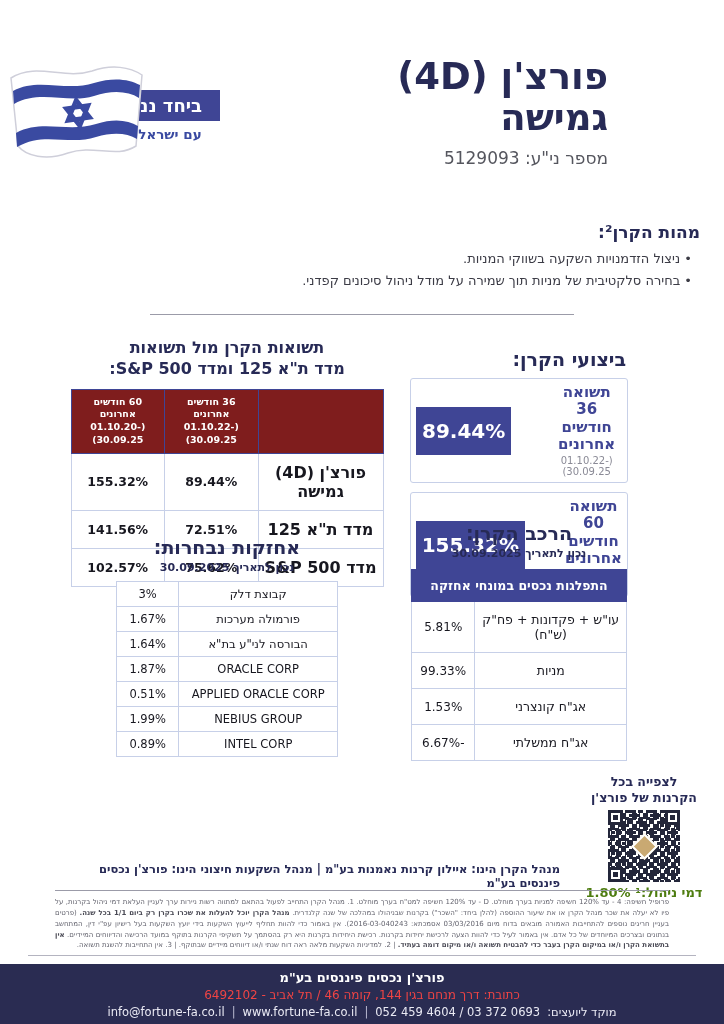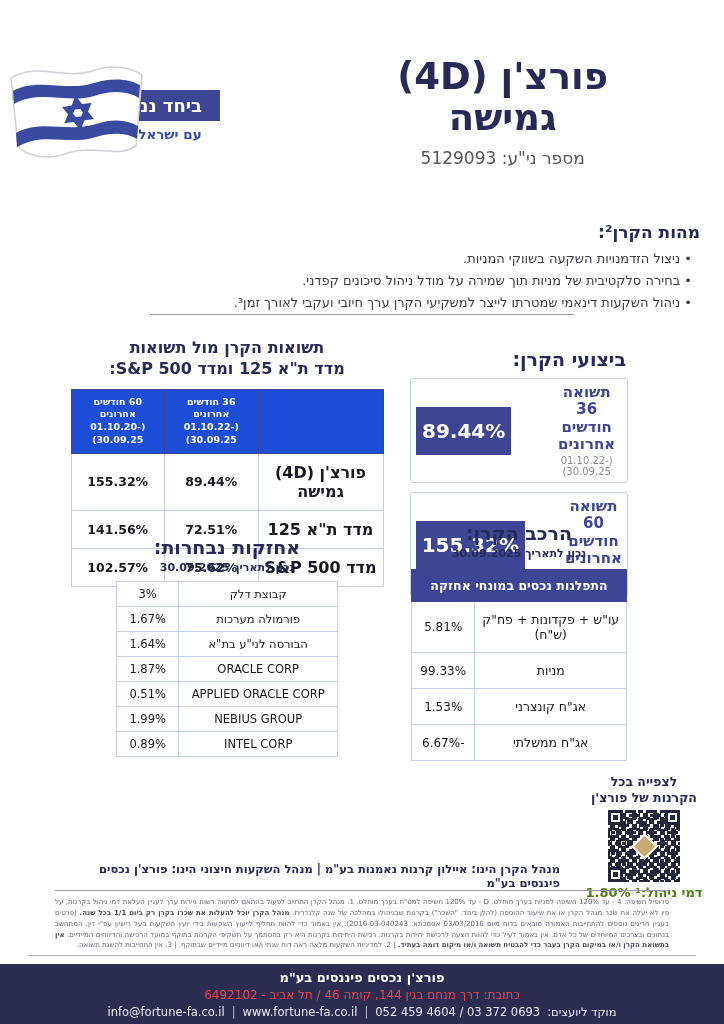--- a/index.html
+++ b/index.html
@@ -8,21 +8,21 @@
 
   
   .flag-wrap{position:absolute;left:6px;top:56px;width:215px;height:122px;}
   .flag-banner{position:absolute;left:84px;top:34px;width:130px;height:31px;background:#3f4595;
     display:flex;align-items:center;justify-content:center;color:#fff;font-weight:700;font-size:18px;z-index:0;}
   .flag-tagline{position:absolute;left:96px;top:70px;width:118px;text-align:center;color:#3a4aa1;
     font-weight:700;font-size:13.5px;z-index:0;}
   .flag-svg{position:absolute;left:0;top:0;width:150px;height:115px;z-index:1;}
 
   
-  .title-block{position:absolute;right:116px;top:56px;text-align:center;}
+  .title-block{position:absolute;right:116px;top:56px;text-align:right;}
   .title-line{font-size:37px;font-weight:800;color:#272a56;line-height:1.12;}
   .sec-number{margin-top:9px;font-size:17px;color:#55565e;}
 
   
   .essence{position:absolute;right:24px;top:222px;width:660px;text-align:right;}
   .essence-heading{font-size:17px;font-weight:800;color:#272a56;margin:0 0 7px 0;}
   .essence-list{list-style:none;margin:8px;padding:0;}
   .essence-list li{font-size:13px;color:#3c3c46;margin:3px 0;line-height:1.45;}
   .essence-list li::before{content:"• ";color:#3c3c46;}
 
@@ -39,21 +39,21 @@
   .perf-label-line{font-size:15px;font-weight:700;color:#3f4595;line-height:1.15;}
   .perf-period{font-size:10px;color:#8a8a96;margin-top:2px;}
   .perf-value{background:#3f4595;color:#fff;font-weight:700;font-size:20px;min-width:88px;
     padding:12px 6px;text-align:center;box-sizing:border-box;}
 
   
   .returns{position:absolute;left:62px;top:338px;width:330px;text-align:center;}
   .returns-title{font-size:16px;font-weight:800;color:#272a56;line-height:1.3;margin-bottom:9px;}
   table{border-collapse:collapse;}
   .returns table{width:313px;margin:0 auto;}
-  .returns th{background:#1d4ed8;color:#fff;font-weight:700;font-size:9.5px;line-height:1.35;
+  .returns th{background:#7f1d1d;color:#fff;font-weight:700;font-size:9.5px;line-height:1.35;
     padding:6px 9px;border:1px solid #3f4595;}
   .returns td{border:1px solid #c7d0e8;background:#fff;font-size:12.5px;font-weight:700;color:#17171f;
     padding:9px 4px;text-align:center;}
   .returns td.row-name{font-size:16px;}
   .col-label{width:106px;}
 
   
   .comp{position:absolute;left:410px;top:522px;width:218px;text-align:center;}
   .section-heading{font-size:19px;font-weight:800;color:#272a56;margin:0;}
   .as-of{font-size:11px;font-weight:700;color:#272a56;margin-top:3px;}
@@ -125,21 +125,20 @@
     <div class="title-line">פורצ'ן (4D)</div>
     <div class="title-line">גמישה</div>
     <div class="sec-number">מספר ני"ע: 5129093</div>
   </div>
 
   <div class="essence">
     <h2 class="essence-heading">מהות הקרן²:</h2>
     <ul class="essence-list">
       <li>ניצול הזדמנויות השקעה בשווקי המניות.</li>
       <li>בחירה סלקטיבית של מניות תוך שמירה על מודל ניהול סיכונים קפדני.</li>
-      <li>ניהול השקעות דינאמי שמטרתו לייצר למשקיעי הקרן ערך חיובי ועקבי לאורך זמן³.</li>
     </ul>
   </div>
 
   <div class="hr1"></div>
 
   <div class="perf">
     <h2 class="perf-heading">ביצועי הקרן:</h2>
 
     <div class="perf-card">
       <div class="perf-label">

